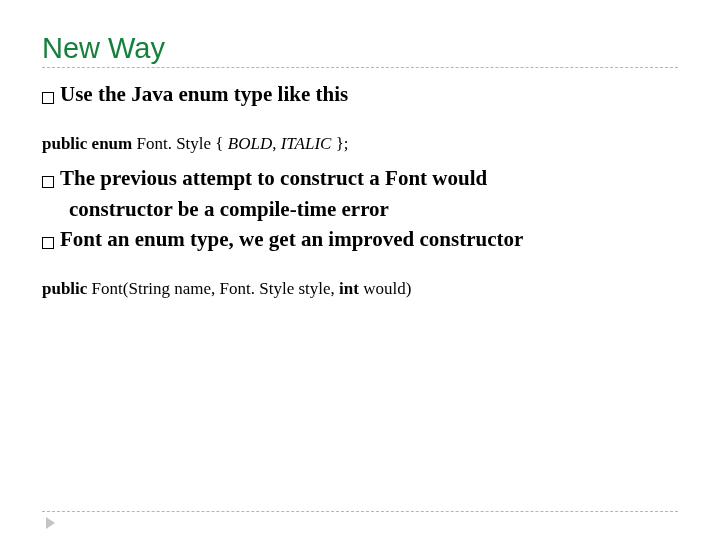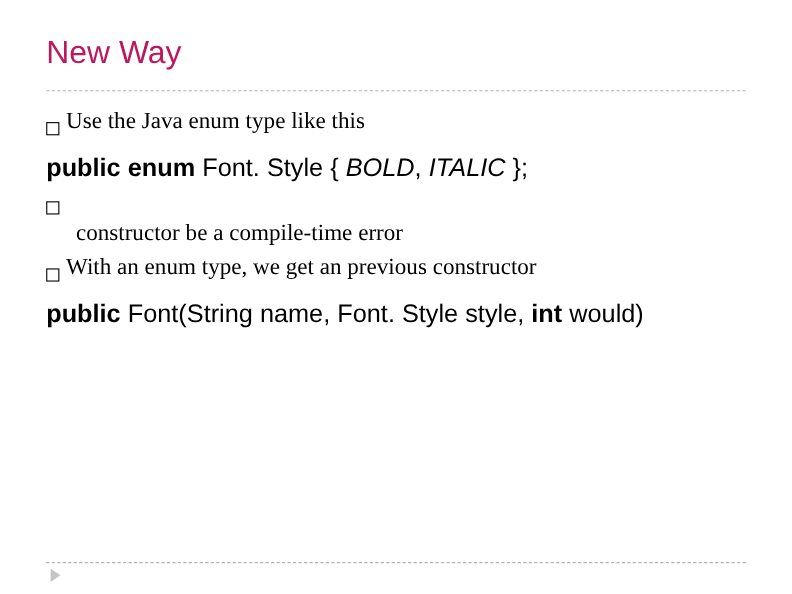--- a/index.html
+++ b/index.html
@@ -12,57 +12,58 @@
       height: 540px;
       background: #ffffff;
       padding: 32px 42px;
       font-family: "Times New Roman", Times, serif;
       color: #000;
       position: relative;
     }
     .title {
       font-family: Arial, Helvetica, sans-serif;
       font-size: 29px;
-      color: #be185d;
+      color: #15803d;
       font-weight: 400;
-      margin-bottom: 17px;
+      margin-bottom: 2px;
     }
     .dashed-line {
       border: none;
       border-top: 1px dashed #b5b5b5;
       margin-bottom: 12px;
     }
     .bullet-line {
       font-size: 21px;
       line-height: 1.35;
       margin-top: 2px;
       margin-bottom: 2px;
       display: flex;
-      align-items: flex-end;
+      align-items: center;
+      font-weight: bold;
     }
     .square-bullet {
       display: inline-block;
       width: 12px;
       height: 12px;
       border: 1.5px solid #000;
       background: #fff;
       margin-right: 6px;
       margin-top: 7px;
       flex-shrink: 0;
     }
     .bullet-text {
       display: inline;
     }
     .continuation {
       padding-left: 27px;
     }
     .code-line {
-      font-family: Liberation Sans, sans-serif;
-      font-size: 23px;
-      margin-top: 16px;
+      font-family: Liberation Serif, serif;
+      font-size: 17px;
+      margin-top: 26px;
       margin-bottom: 10px;
       white-space: nowrap;
     }
     .code-line .kw {
       font-weight: bold;
     }
     .code-line .enum-item {
       font-style: italic;
     }
     .footer-line {
@@ -93,27 +94,28 @@
   <span class="square-bullet"></span>
   <span class="bullet-text">Use the Java enum type like this</span>
 </div>
 
 <div class="code-line">
   <span class="kw">public </span><span class="kw">enum</span><span> Font. Style { </span><span class="enum-item">BOLD</span><span>, </span><span class="enum-item">ITALIC</span><span> };</span>
 </div>
 
 <div class="bullet-line">
   <span class="square-bullet"></span>
+  <span class="bullet-text">The previous attempt to construct a Font would</span>
 </div>
 <div class="bullet-line continuation">
   <span class="bullet-text">constructor be a compile-time error</span>
 </div>
 <div class="bullet-line">
   <span class="square-bullet"></span>
-  <span class="bullet-text">With an enum type, we get an previous constructor</span>
+  <span class="bullet-text">Font an enum type, we get an improved constructor</span>
 </div>
 
 <div class="code-line">
   <span class="kw">public </span><span> Font(String name, Font. Style style, </span><span class="kw">int</span><span> would)</span>
 </div>
 
 <div class="footer-line"></div>
 <div class="footer-play"></div>
 
 </body></html>

